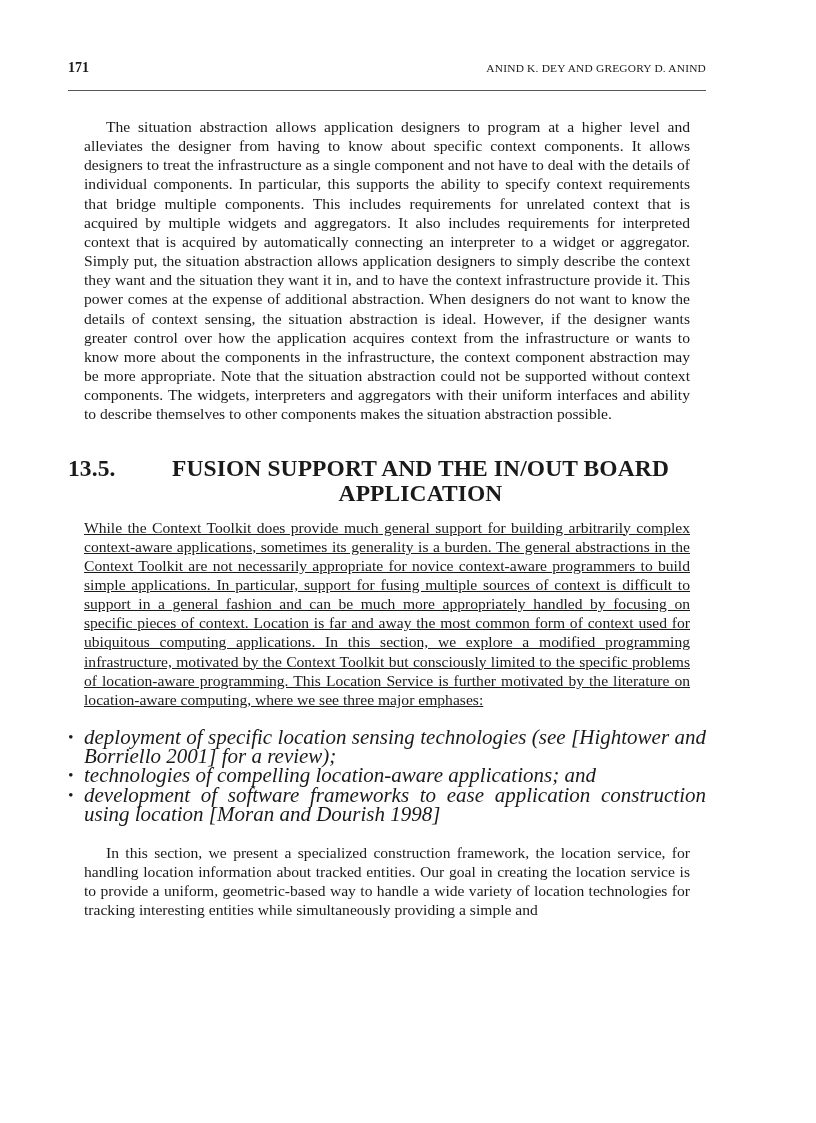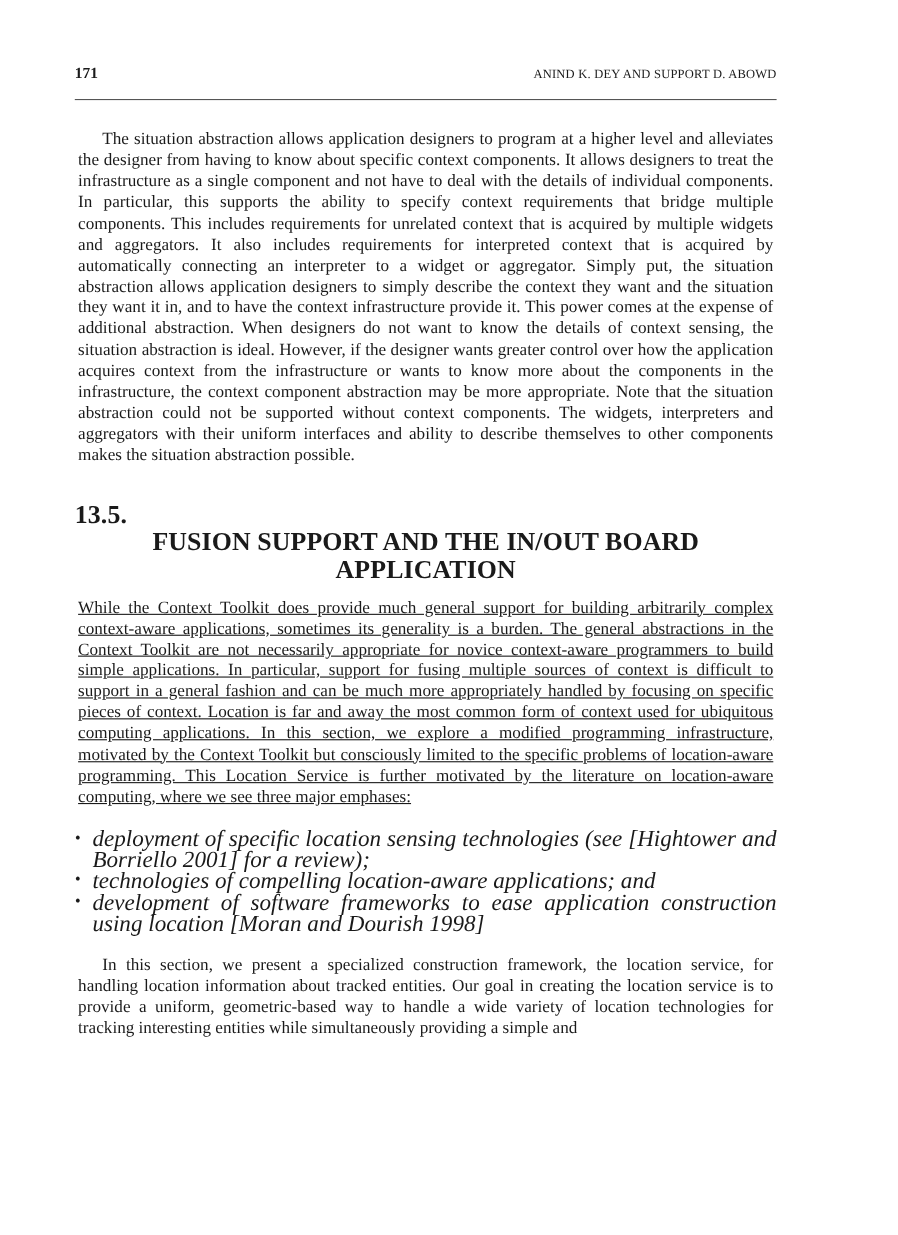--- a/index.html
+++ b/index.html
@@ -3,40 +3,40 @@
 <meta charset="utf-8">
 <style>
   html, body { margin: 0; padding: 0; background: #ffffff; }
   body { width: 816px; height: 1123px; position: relative; overflow: hidden;
          font-family: "Liberation Serif", "DejaVu Serif", serif; color: #1a1a1a; }
   .page { position: absolute; left: 68px; top: 60px; width: 638px; }
   .running-head { display: flex; justify-content: space-between; align-items: baseline;
                   height: 24px; border-bottom: 1.3px solid #555; padding-bottom: 6px; }
   .page-num { font-weight: bold; font-size: 14px; }
   .authors { font-size: 11.4px; letter-spacing: 0.2px; }
-  p { margin: 3px; font-size: 15.6px; line-height: 19.15px; text-align: justify; hyphens: none; }
+  p { margin: 16px; font-size: 15.6px; line-height: 19.15px; text-align: justify; hyphens: none; }
   p.indent { text-indent: 22px; }
   .p1 { margin-top: 26px; }
   h2 { margin: 32px 0 0 0; font-size: 23.5px; line-height: 25px; font-weight: bold;
-       display: flex; letter-spacing: 0.1px; flex-direction: column; }
+       display: flex; letter-spacing: 0.1px; }
   h2 .num { width: 67px; flex: none; }
   h2 .title { flex: 1; text-align: center; }
   .p2 { margin-top: 12px; text-decoration: underline; }
   ul { margin: 19px 0 0 0; padding: 0; list-style: none; }
   li { position: relative; padding-left: 16px; font-size: 21px; line-height: 19.15px; text-align: justify; font-style: italic; }
   li::before { content: "\2022"; position: absolute; left: 0; top: 0; font-size: 15px; }
   .p3 { margin-top: 19px; }
 </style>
 </head>
 <body>
 
 <div class="page">
   <div class="running-head">
     <span class="page-num">171</span>
-    <span class="authors">ANIND K. DEY AND SUPPORT D. ABOWD</span>
+    <span class="authors">ANIND K. DEY AND GREGORY D. ANIND</span>
   </div>
 
   <p class="indent p1">The situation abstraction allows application designers to program at a higher level and alleviates the designer from having to know about specific context components. It allows designers to treat the infrastructure as a single component and not have to deal with the details of individual components. In particular, this supports the ability to specify context requirements that bridge multiple components. This includes require­ments for unrelated context that is acquired by multiple widgets and aggregators. It also includes requirements for interpreted context that is acquired by automatically connect­ing an interpreter to a widget or aggregator. Simply put, the situation abstraction allows application designers to simply describe the context they want and the situation they want it in, and to have the context infrastructure provide it. This power comes at the expense of additional abstraction. When designers do not want to know the details of context sensing, the situation abstraction is ideal. However, if the designer wants greater control over how the application acquires context from the infrastructure or wants to know more about the components in the infrastructure, the context component abstrac­tion may be more appropriate. Note that the situation abstraction could not be supported without context components. The widgets, interpreters and aggregators with their uniform interfaces and ability to describe themselves to other components makes the situation abstraction possible.</p>
 
   <h2>
     <span class="num">13.5.</span>
     <span class="title">FUSION SUPPORT AND THE IN/OUT BOARD APPLICATION</span>
   </h2>
 
   <p class="p2">While the Context Toolkit does provide much general support for building arbitrarily complex context-aware applications, sometimes its generality is a burden. The general abstractions in the Context Toolkit are not necessarily appropriate for novice context-aware programmers to build simple applications. In particular, support for fusing multiple sources of context is difficult to support in a general fashion and can be much more appropriately handled by focusing on specific pieces of context. Location is far and away the most common form of context used for ubiquitous computing applications. In this section, we explore a modified programming infrastructure, motivated by the Context Toolkit but consciously limited to the specific problems of location-aware programming. This Location Service is further motivated by the literature on location-aware computing, where we see three major emphases:</p>

